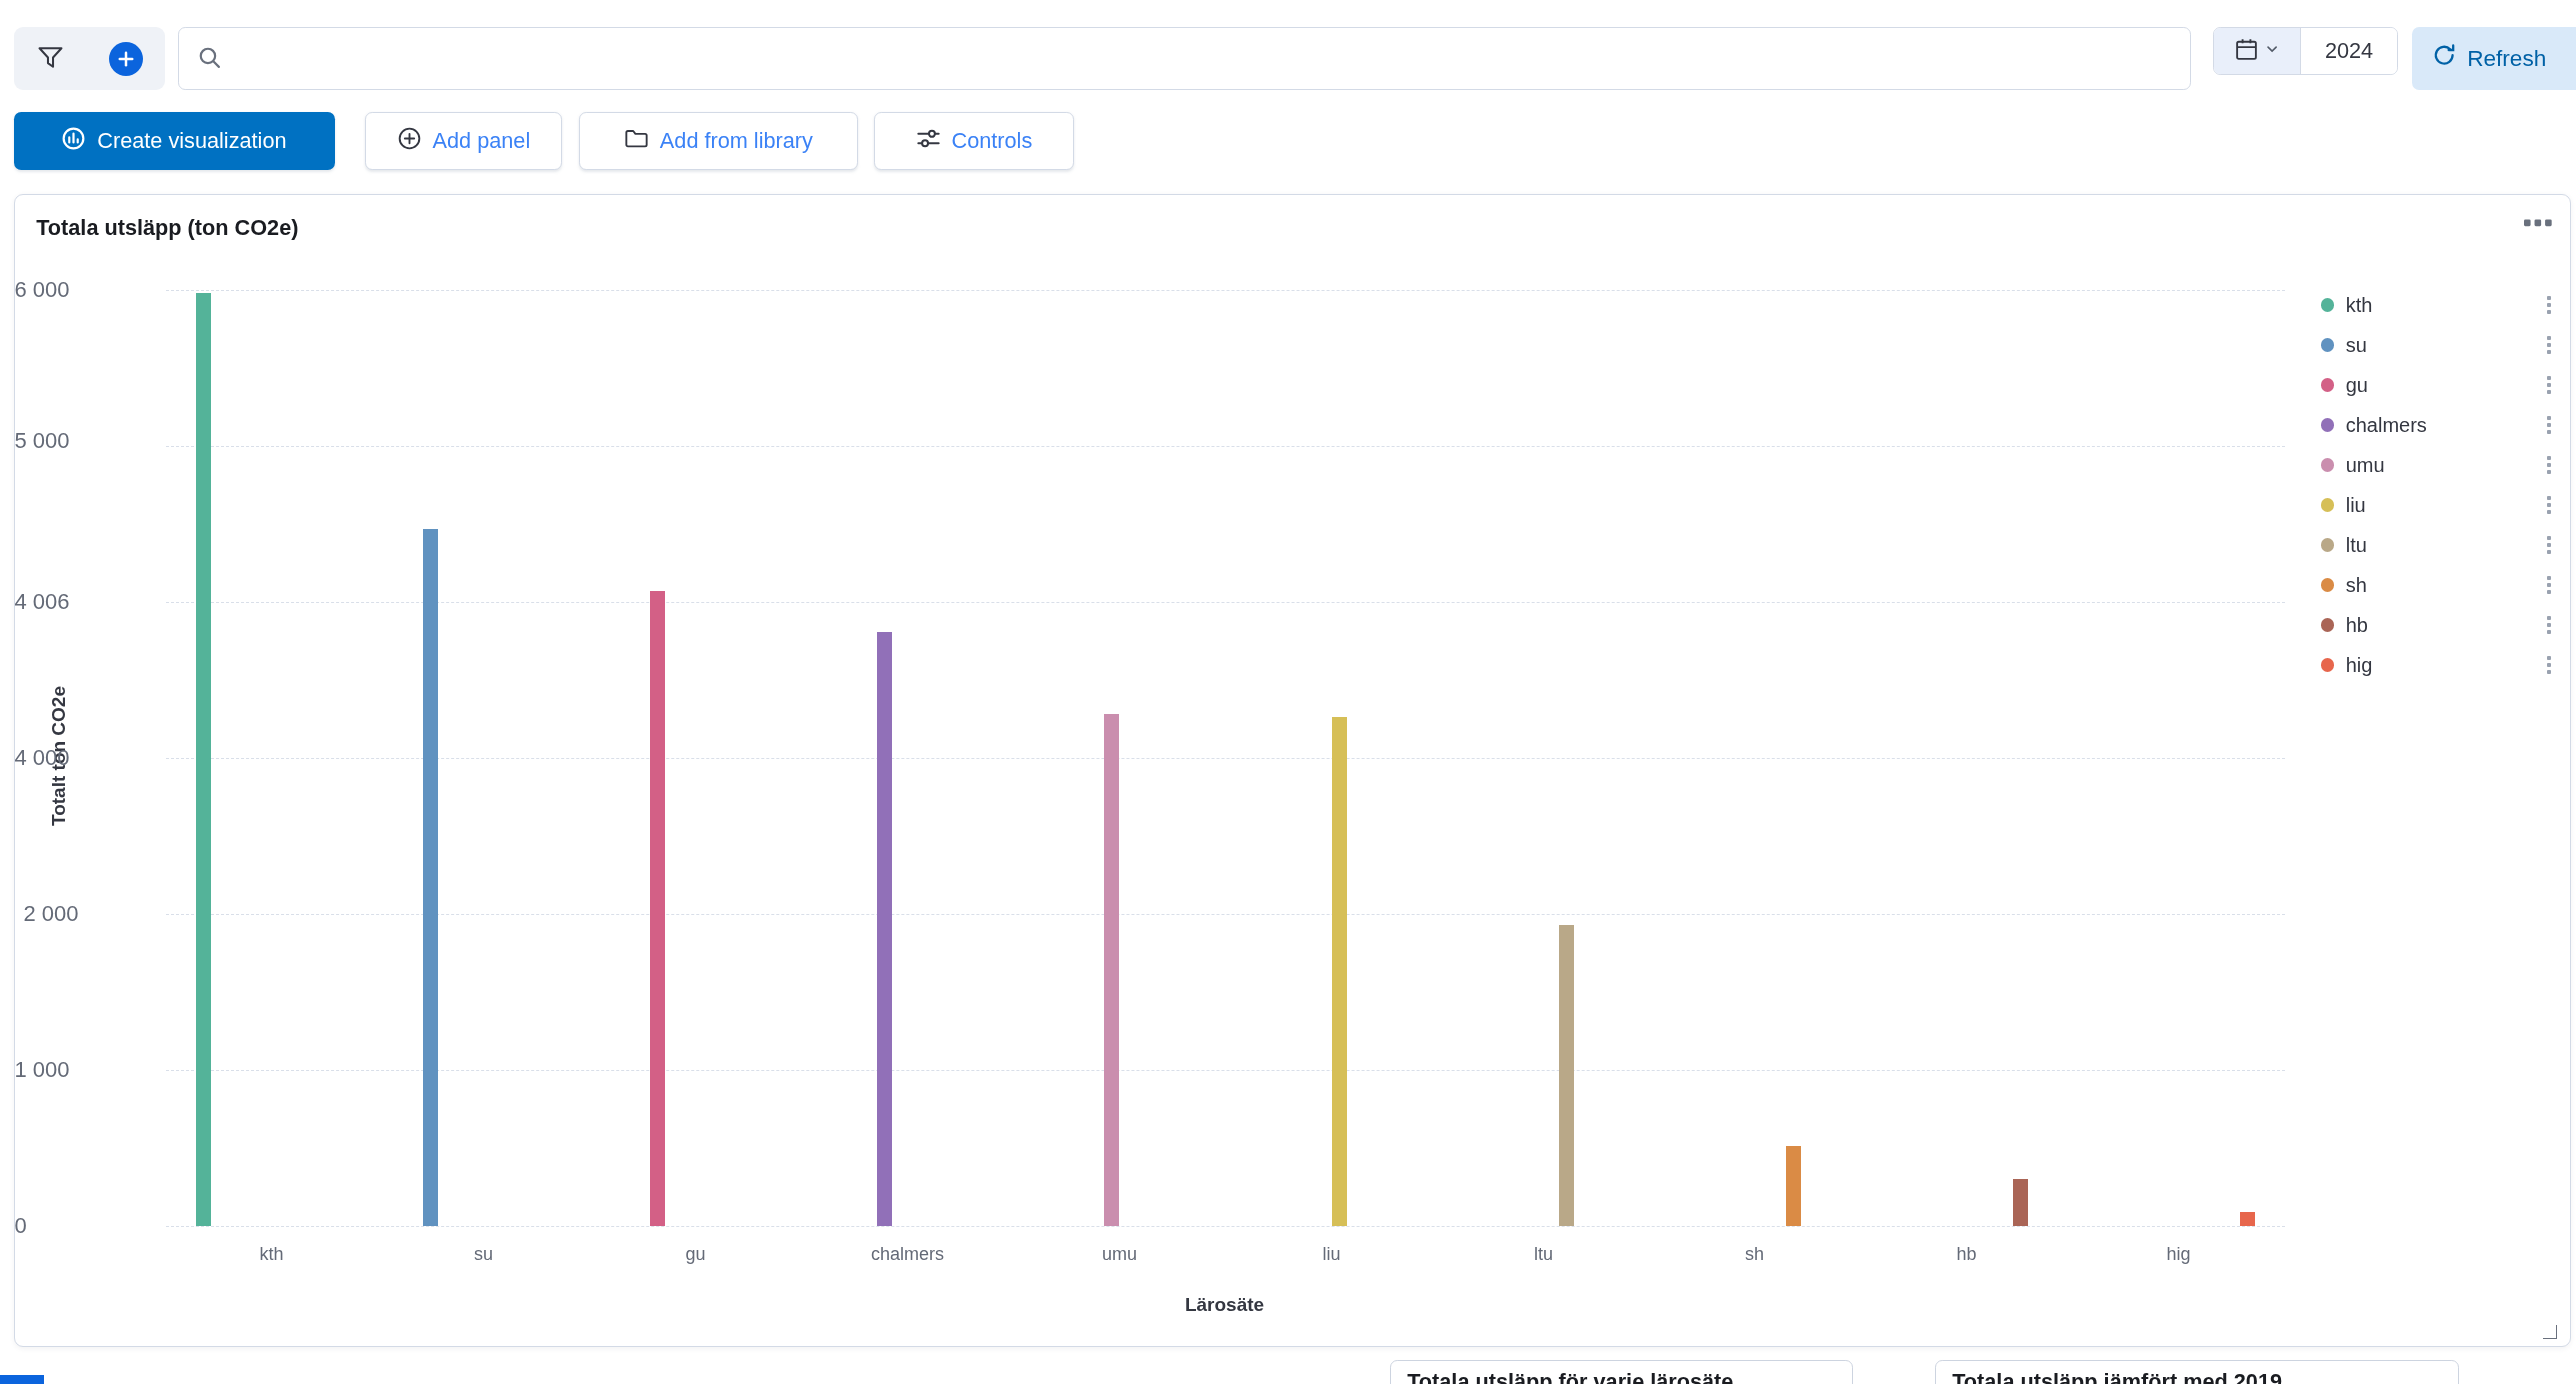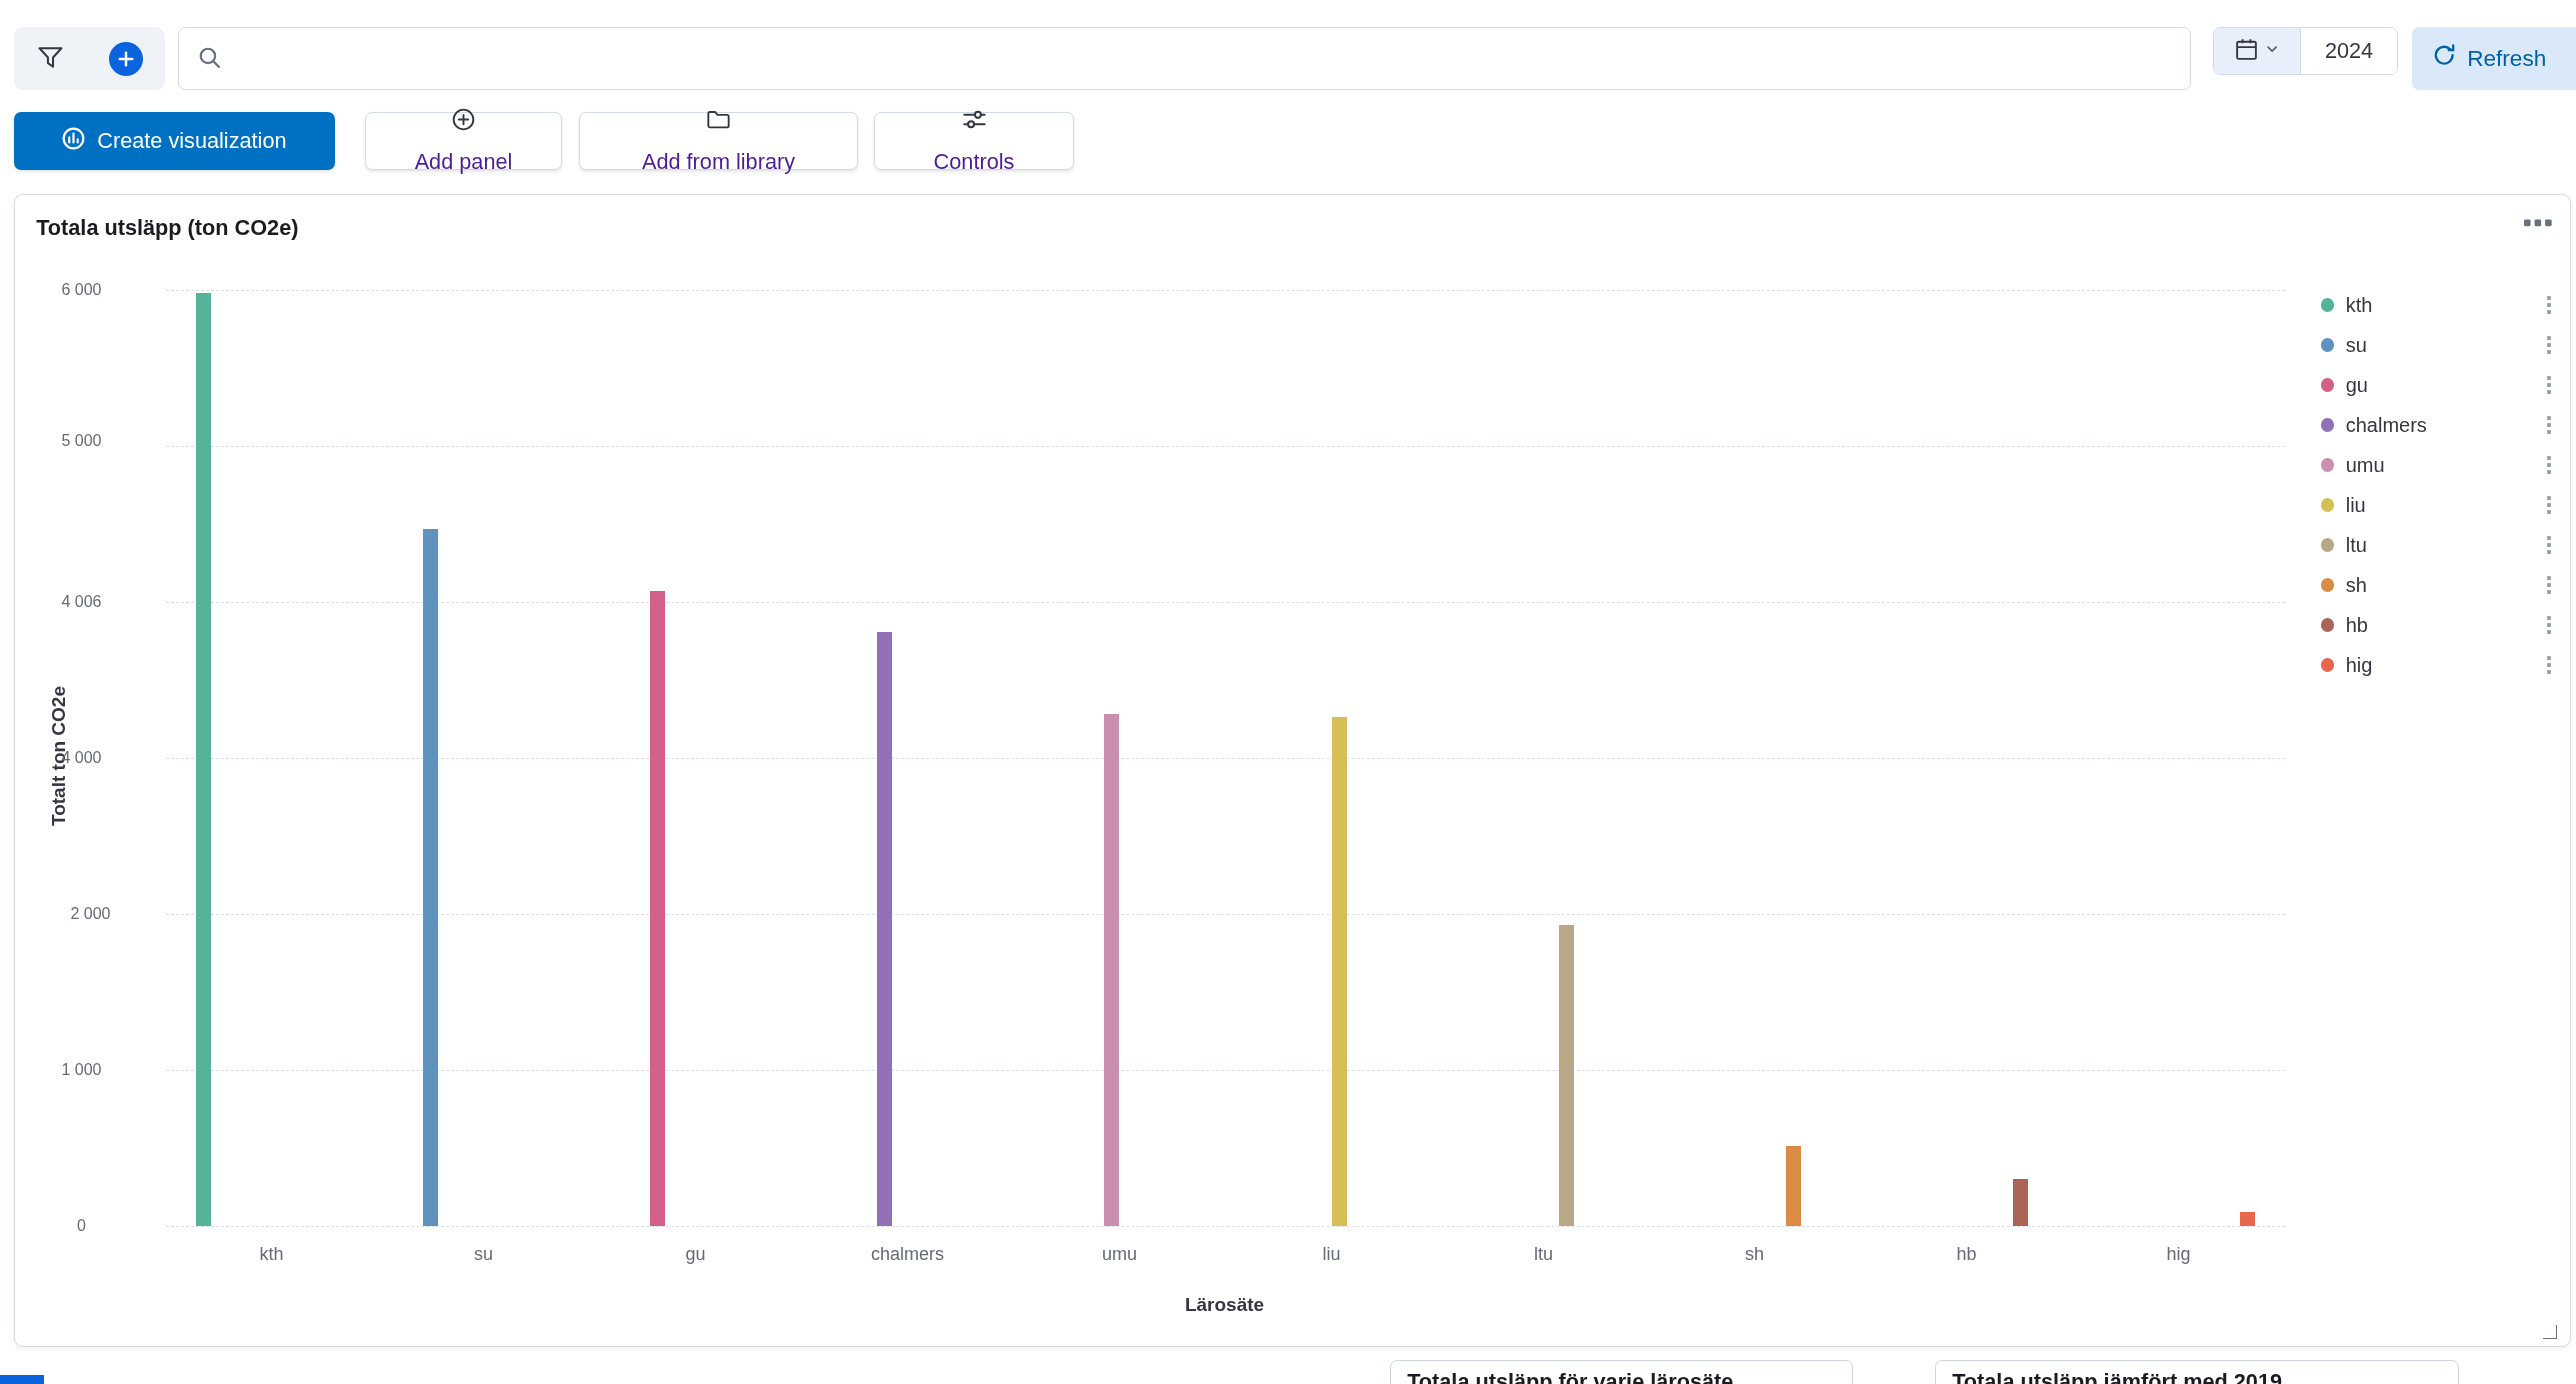--- a/index.html
+++ b/index.html
@@ -22,36 +22,36 @@
 
   .date-control{position:absolute;left:2213px;top:27px;height:48px;display:flex;border:0.9px solid #d3dae6;border-radius:7.2px;overflow:hidden;box-sizing:border-box;}
   .date-cal{width:86px;background:#e9effa;display:flex;align-items:center;justify-content:center;gap:4.5px;}
   .date-year{width:97px;background:#fff;border-left:0.9px solid #d3dae6;display:flex;align-items:center;justify-content:center;font-size:21.7px;color:#343741;}
 
   .refresh-btn{position:absolute;left:2412px;top:27px;width:208px;height:63px;background:#d9e9f9;border-radius:7.2px;display:flex;align-items:center;justify-content:flex-start;padding-left:20px;gap:10.8px;font-size:22.6px;font-weight:500;color:#0061a6;box-sizing:border-box;}
 
   
   .row2-btn{position:absolute;top:112px;height:58px;border-radius:7.2px;display:flex;align-items:center;justify-content:center;gap:10.8px;font-size:21.7px;box-shadow:0 1.8px 2.7px rgba(152,162,179,.25);}
   .btn-create{left:13.5px;width:321px;background:#0071c2;color:#fff;font-weight:500;}
-  .btn-plain{background:#fff;border:0.9px solid #d3dae6;color:#4c1d95;box-sizing:border-box;flex-direction:column;}
+  .btn-plain{background:#fff;border:0.9px solid #d3dae6;color:#3b82f6;box-sizing:border-box;}
   .btn-addpanel{left:365px;width:197px;}
   .btn-library{left:579px;width:279px;}
   .btn-controls{left:874px;width:200px;}
 
   
   .panel{position:absolute;left:13.5px;top:194px;width:2557px;height:1153px;background:#fff;border:0.9px solid #d3dae6;border-radius:9px;box-shadow:0 1.8px 5.4px rgba(52,55,65,.06);box-sizing:border-box;}
   .panel-title{position:absolute;left:21.7px;top:20px;font-size:21.7px;font-weight:700;color:#1a1c21;}
   .panel-options{position:absolute;right:16.2px;top:21.7px;color:#69707d;}
 
   .chart{position:absolute;left:0;top:0;right:0;bottom:0;}
   #plot{position:absolute;left:151px;top:95px;width:2119px;height:936px;}
   .gridline{position:absolute;left:0;width:100%;height:0;border-top:0.9px dashed #d9dfe9;}
   .bar{position:absolute;}
   .xtick{position:absolute;transform:translateX(-50%);font-size:18px;color:#646a77;white-space:nowrap;}
-  .ytick{position:absolute;left:0;width:134px;text-align:center;transform:translateY(-50%);font-size:16px;color:#646a77;}
+  .ytick{position:absolute;left:0;width:134px;text-align:left;transform:translateY(-50%);font-size:22px;color:#646a77;}
   .y-axis-title{position:absolute;left:44px;top:561px;transform:translate(-50%,-50%) rotate(-90deg);font-size:19px;font-weight:700;color:#343741;white-space:nowrap;}
   .x-axis-title{position:absolute;left:1210px;top:1110px;transform:translate(-50%,-50%);font-size:19px;font-weight:700;color:#343741;}
 
   .legend{position:absolute;left:2306px;top:90px;width:236px;}
   .lrow{height:40px;display:flex;align-items:center;}
   .ldot{width:13.5px;height:13.5px;border-radius:50%;margin-right:11.7px;flex:none;}
   .llabel{font-size:20px;color:#343741;}
   .lmenu{margin-left:auto;display:flex;flex-direction:column;gap:2.7px;padding-right:5.4px;}
   .lmenu i{display:block;width:4.5px;height:4.5px;background:#9aa2b0;border-radius:0.9px;}
 

